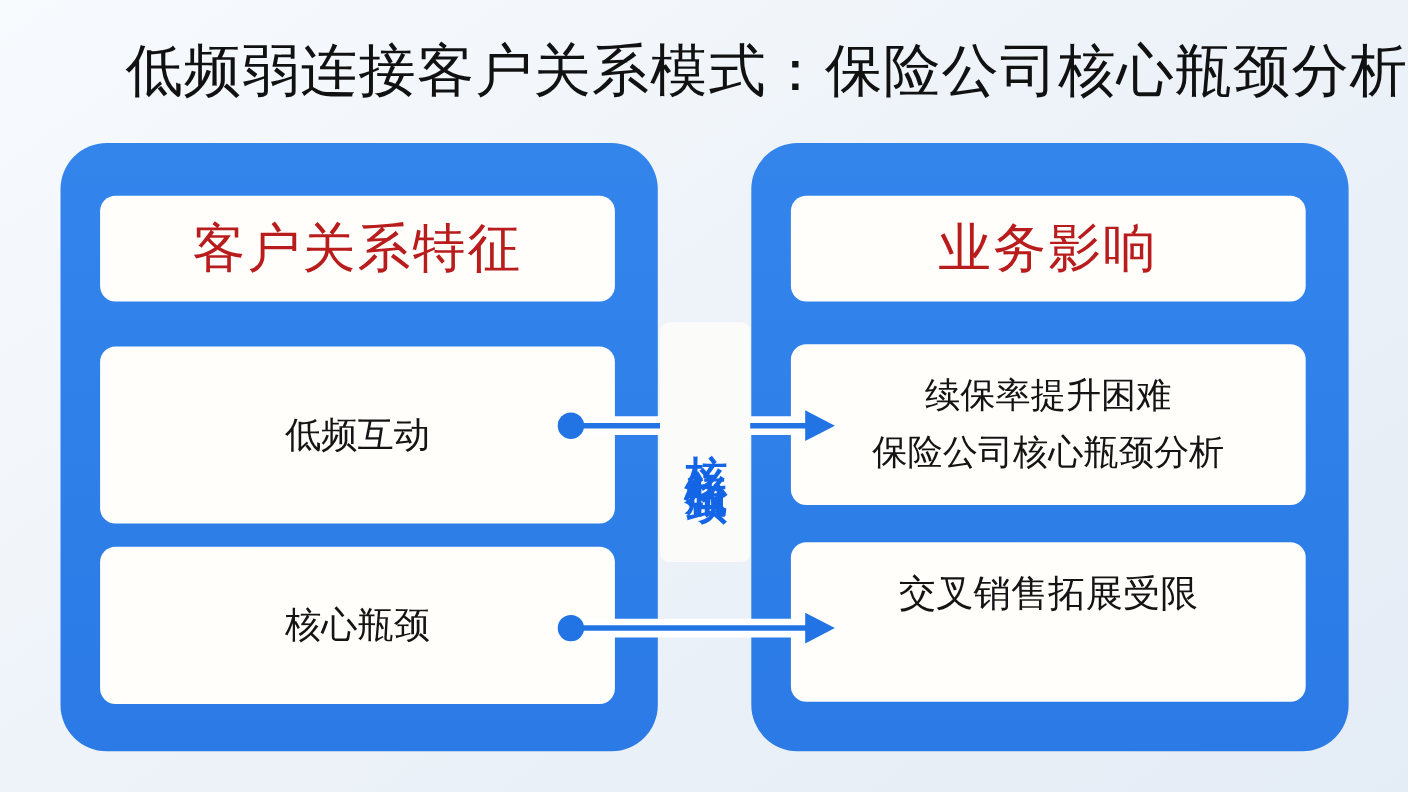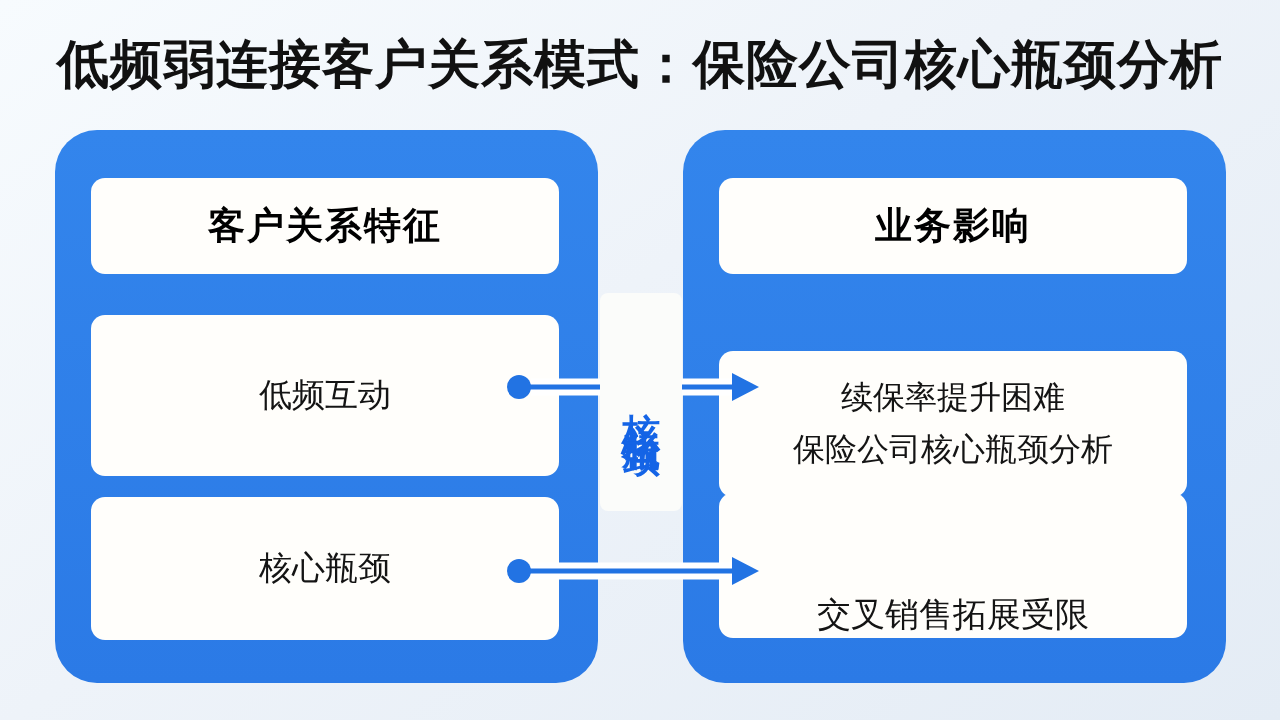--- a/index.html
+++ b/index.html
@@ -12,23 +12,23 @@
     position: relative;
     width: 1280px;
     height: 720px;
     background: linear-gradient(145deg, #f7fbfe 0%, #eef3f9 45%, #e4ecf5 100%);
   }
   .slide-title {
     position: absolute;
     top: 30px;
     left: 0;
     width: 1280px;
-    text-align: center;
+    text-align: right;
     font-size: 52px;
-    font-weight: 700;
+    font-weight: 400;
     letter-spacing: 1px;
     color: #111111;
   }
   .panel {
     position: absolute;
     top: 130px;
     width: 543px;
     height: 553px;
     background: linear-gradient(180deg, #3385ec 0%, #2b7ae6 100%);
     border-radius: 42px;
@@ -44,34 +44,34 @@
     border-radius: 14px;
     display: flex;
     flex-direction: column;
     align-items: center;
     justify-content: center;
     text-align: center;
   }
   .card.header-card {
     top: 48px;
     height: 96px;
-    font-size: 37px;
-    font-weight: 700;
-    color: #000000;
+    font-size: 48px;
+    font-weight: 400;
+    color: #b91c1c;
     letter-spacing: 2px;
   }
   .card.item-card {
     font-size: 33px;
     font-weight: 500;
     color: #141414;
   }
   .left .item-card.row1 { top: 185px; height: 161px; }
   .left .item-card.row2 { top: 367px; height: 143px; }
-  .right .item-card.row1 { top: 183px; height: 146px; line-height: 1.62; font-size: 32px; margin-top: 38px; }
-  .right .item-card.row2 { top: 363px; height: 145px; justify-content: flex-end; padding-top: 24px; font-size: 34px; }
+  .right .item-card.row1 { top: 183px; height: 146px; line-height: 1.62; font-size: 32px; }
+  .right .item-card.row2 { top: 363px; height: 145px; justify-content: flex-start; padding-top: 24px; font-size: 34px; }
   .connector-layer {
     position: absolute;
     top: 0; left: 0;
     width: 1280px; height: 720px;
     z-index: 5;
     pointer-events: none;
   }
   .core-label {
     position: absolute;
     left: 600px;

